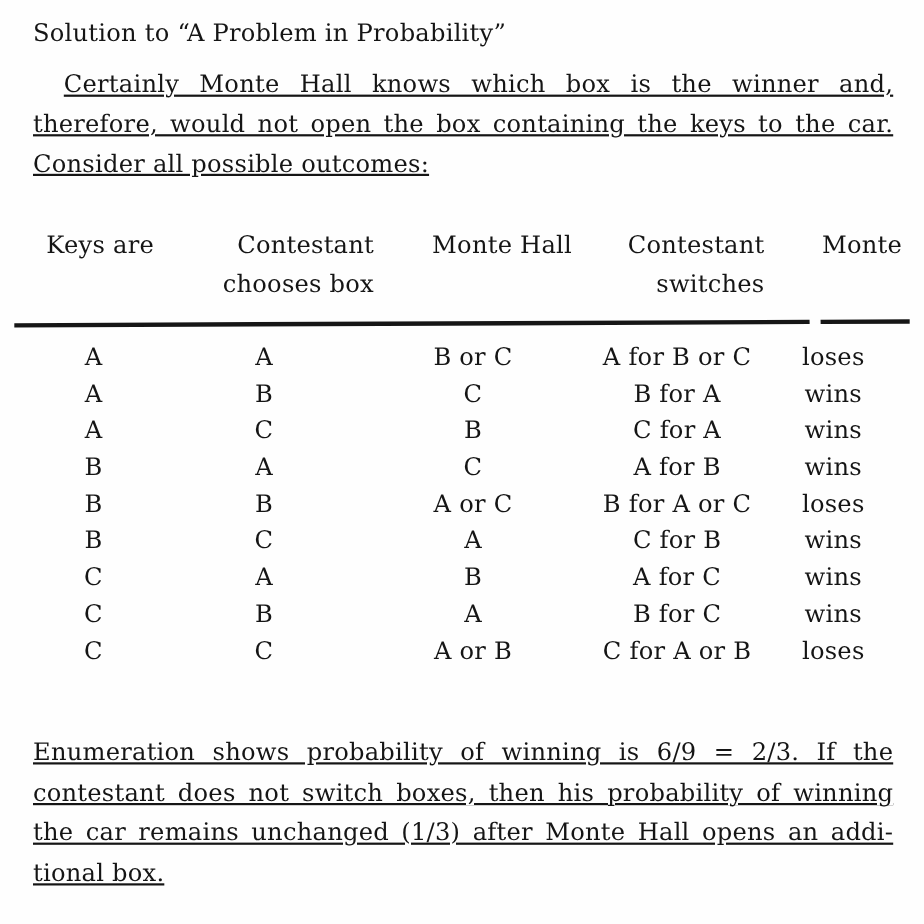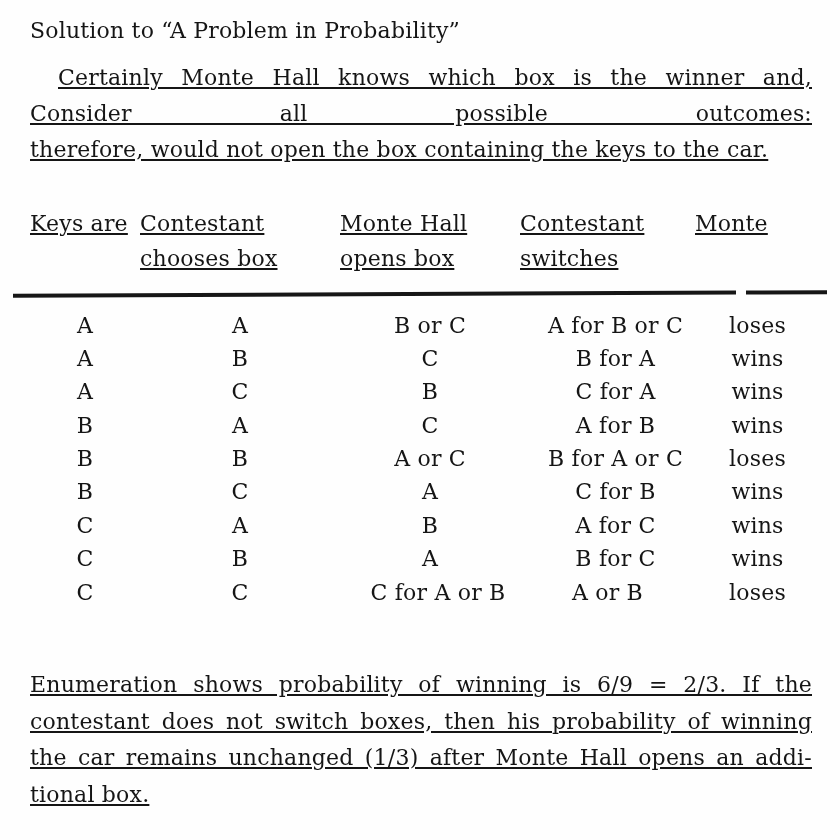--- a/index.html
+++ b/index.html
@@ -38,24 +38,23 @@
     text-indent: 28px;
   }
   .table-block {
     margin: 38px 0 0 30px;
   }
   .thead, .tr {
     display: grid;
     grid-template-columns: 110px 200px 180px 175px 125px;
   }
   .th {
-    text-align: left;
+    text-align: right;
     line-height: 35px;
     height: 70px;
-    text-decoration: underline;
   }
   .rule {
     position: relative;
     left: -17px;
     width: 814px;
     display: flex;
     gap: 10px;
     margin-top: 16px;
     transform: rotate(-0.25deg);
   }
@@ -92,38 +91,37 @@
 <body>
 
 <div class="page">
 
   <div class="title">Solution to “A Problem in Probability”</div>
 
   <div class="para indent-first">
 
       <div class="para-line">Certainly Monte Hall knows which box is the winner and,</div>
 
+      <div class="para-line">therefore, would not open the box containing the keys to the car.</div>
+
       <div class="para-line">Consider all possible outcomes:</div>
-
-      <div class="para-line">therefore, would not open the box containing the keys to the car.</div>
     </div>
 
   <div class="table-block">
 
     <div class="thead">
       <div class="th">
         <div>Keys are</div>
       </div>
       <div class="th">
         <div>Contestant</div>
         <div>chooses box</div>
       </div>
       <div class="th">
         <div>Monte Hall</div>
-        <div>opens box</div>
       </div>
       <div class="th">
         <div>Contestant</div>
         <div>switches</div>
       </div>
       <div class="th">
         <div>Monte</div>
         <div></div>
       </div>
     </div>
@@ -195,22 +193,22 @@
           <div class="td col-keys">C</div>
           <div class="td col-chooses">B</div>
           <div class="td col-opens">A</div>
           <div class="td col-switches">B for C</div>
           <div class="td col-result">wins</div>
         </div>
 
         <div class="tr">
           <div class="td col-keys">C</div>
           <div class="td col-chooses">C</div>
+          <div class="td col-opens">A or B</div>
           <div class="td col-switches">C for A or B</div>
-          <div class="td col-opens">A or B</div>
           <div class="td col-result">loses</div>
         </div>
       </div>
 
   </div>
 
   <div class="para conclusion">
 
       <div class="para-line">Enumeration shows probability of winning is 6/9 = 2/3. If the</div>
 

